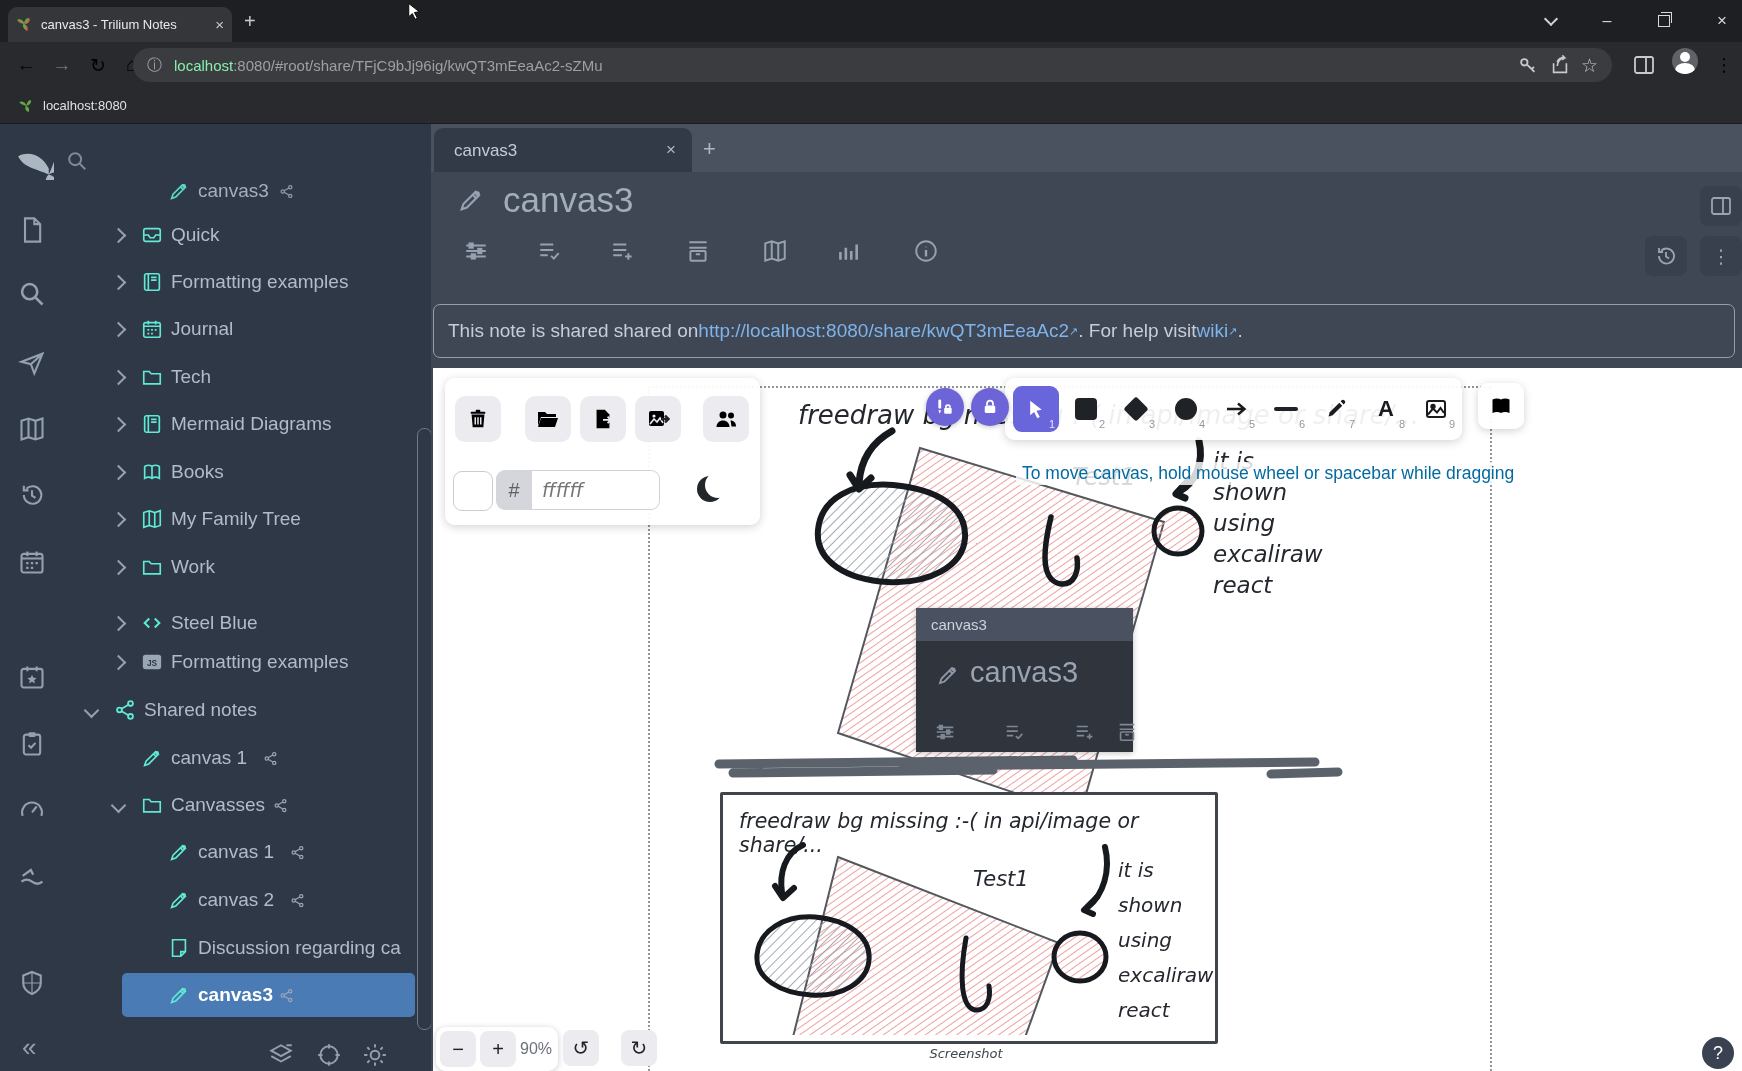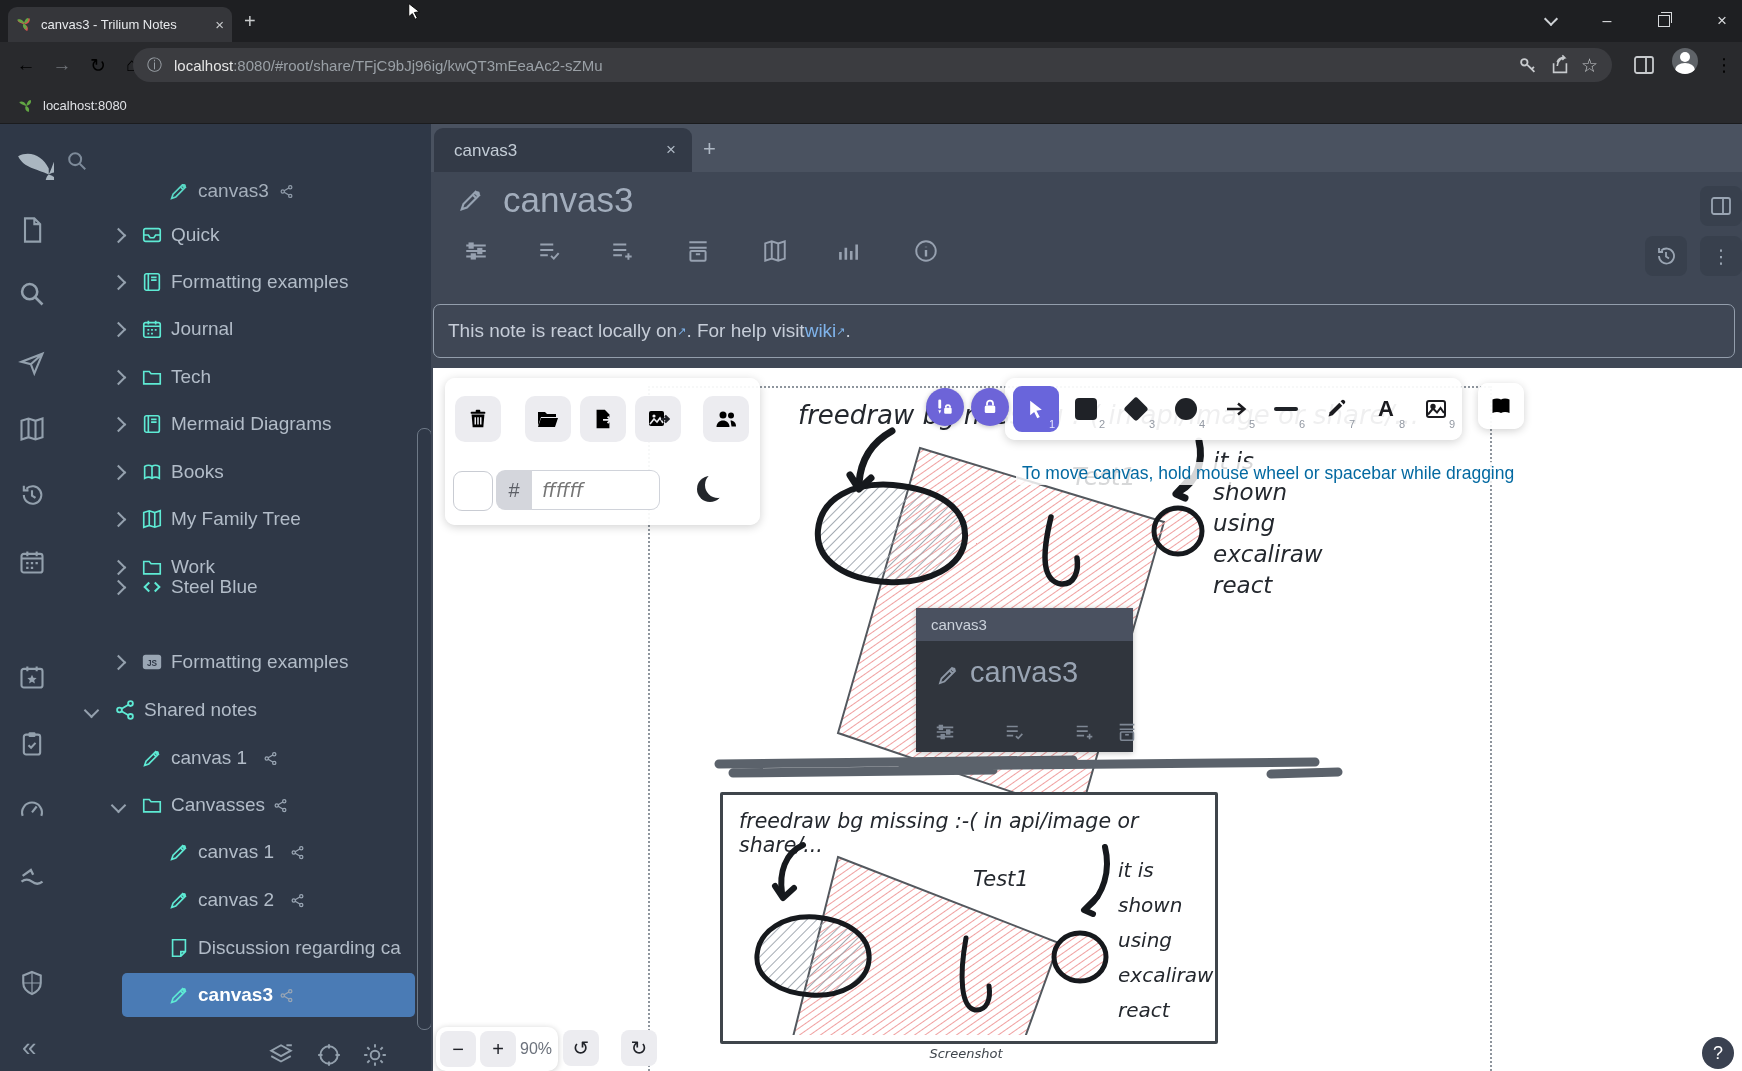--- a/index.html
+++ b/index.html
@@ -11,21 +11,21 @@
   .btab .ttl{flex:1;white-space:nowrap;overflow:hidden;}
   .tabclose{color:#c8cacc;font-size:15px;}
   .newtab{left:244px;top:10px;color:#c8cacc;font-size:20px;}
   .wctl{top:0;height:42px;display:flex;align-items:center;justify-content:center;color:#d7d9dc;width:46px;}
   .chev{display:inline-block;width:8px;height:8px;border-right:2px solid #cfd2d6;border-bottom:2px solid #cfd2d6;transform:rotate(45deg);margin-top:-4px;}
   .restore{display:inline-block;width:10px;height:10px;border:1px solid #d7d9dc;position:relative;}
   .restore:after{content:"";position:absolute;left:2px;top:-4px;width:10px;height:10px;border-top:1px solid #d7d9dc;border-right:1px solid #d7d9dc;}
   .toolbar{left:0;top:42px;width:1742px;height:46px;background:#292a2d;color:#c7cacd;}
   .navic{top:42px;height:46px;width:36px;display:flex;align-items:center;justify-content:center;font-size:19px;}
   .urlpill{left:133px;top:48px;width:1479px;height:34px;background:#3b3c40;border-radius:17px;display:flex;align-items:center;color:#9aa0a6;font-size:15px;padding:0 14px;box-sizing:border-box;gap:10px;}
-  .urlhost{color:#e5e5e5;}
+  .urlhost{color:#86efac;}
   .pillspace{flex:1;}
   .bkbar{left:0;top:88px;width:1742px;height:36px;background:#292a2d;border-bottom:1px solid #1b1c1e;display:flex;align-items:center;color:#dfe1e5;font-size:13px;gap:9px;padding-left:18px;box-sizing:border-box;}
   .avatar{width:26px;height:26px;border-radius:50%;background:#5f6368;position:relative;overflow:hidden;}
   .avatar i{position:absolute;left:8px;top:4px;width:10px;height:10px;border-radius:50%;background:#fff;}
   .avatar b{position:absolute;left:3px;top:15px;width:20px;height:14px;border-radius:50% 50% 0 0;background:#fff;}
   
   .sidewrap{left:0;top:124px;width:431px;height:947px;background:#2f3847;overflow:hidden;}
   .rail-ic{position:absolute;left:18px;width:30px;height:30px;color:#93a0ad;}
   .qsearch{position:absolute;left:100px;top:28px;width:300px;background:transparent;border:none;outline:none;color:#7d8a99;font-size:20px;font-family:"Liberation Sans",sans-serif;}
   .treerow{position:absolute;height:40px;color:#b2bcc8;font-size:19px;}
@@ -444,21 +444,21 @@
         </div>
         <div class="treerow" style="top: 424px; left: 0px; width: 431px;">
           <span class="rowchev r" style="left:113px"></span>
           <span class="ticon" style="left:141px">
             <svg class="ic" style="width:22px;height:22px;">
               <use href="#i-folder"></use>
             </svg>
           </span>
           <span class="lbl" style="left:171px">Work</span>
         </div>
-        <div class="treerow" style="top: 444px; left: 0px; width: 431px;">
+        <div class="treerow" style="top: 480px; left: 0px; width: 431px;">
           <span class="rowchev r" style="left:113px"></span>
           <span class="ticon" style="left:141px">
             <svg class="ic" style="width:22px;height:22px;">
               <use href="#i-code"></use>
             </svg>
           </span>
           <span class="lbl" style="left:171px">Steel Blue</span>
         </div>
         <div class="treerow" style="top: 519px; left: 0px; width: 431px;">
           <span class="rowchev r" style="left:113px"></span>
@@ -687,21 +687,22 @@
           <use href="#i-panel"></use>
         </svg>
       </div>
     <div class="mbtn" style="left:1214px;top:112px">
         <svg class="ic" style="width:24px;height:24px">
           <use href="#i-history"></use>
         </svg>
       </div>
     <div class="mbtn" style="left:1269px;top:112px;font-size:19px">⋮</div>
     <div class="banner">
-      <span>This note is react locally on </span>
+      <span>This note is shared shared on </span>
+      <a href="#">http://localhost:8080/share/kwQT3mEeaAc2</a>
         <span class="ext">↗</span>
       <span>. For help visit </span>
       <a href="#">wiki</a>
         <span class="ext">↗</span>
       <span>.</span>
     </div>
   </div>
 
   <div class="abs canvas">
 

